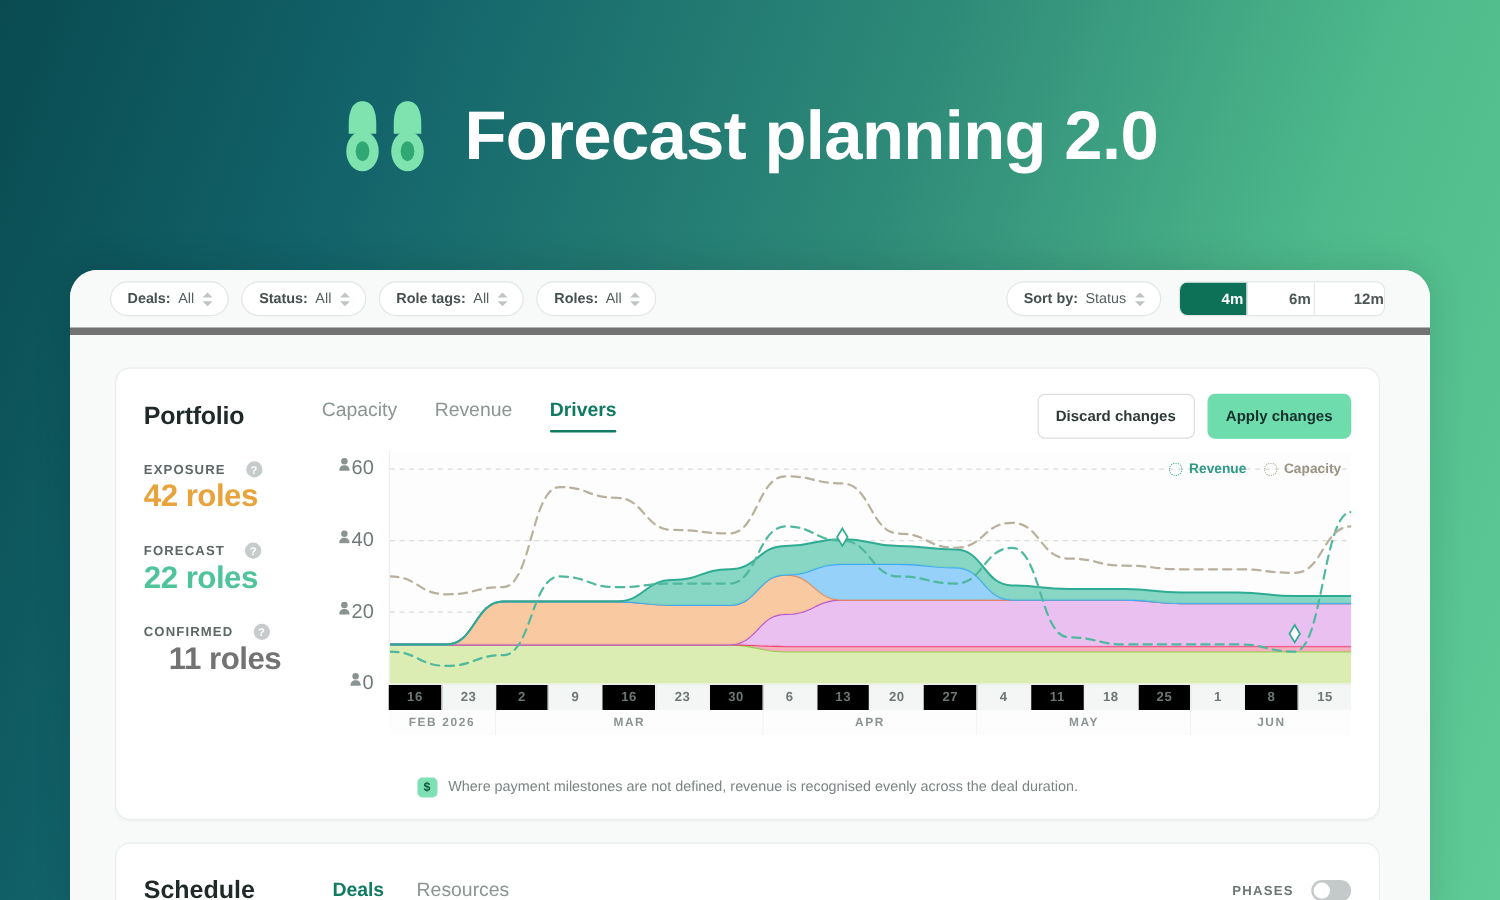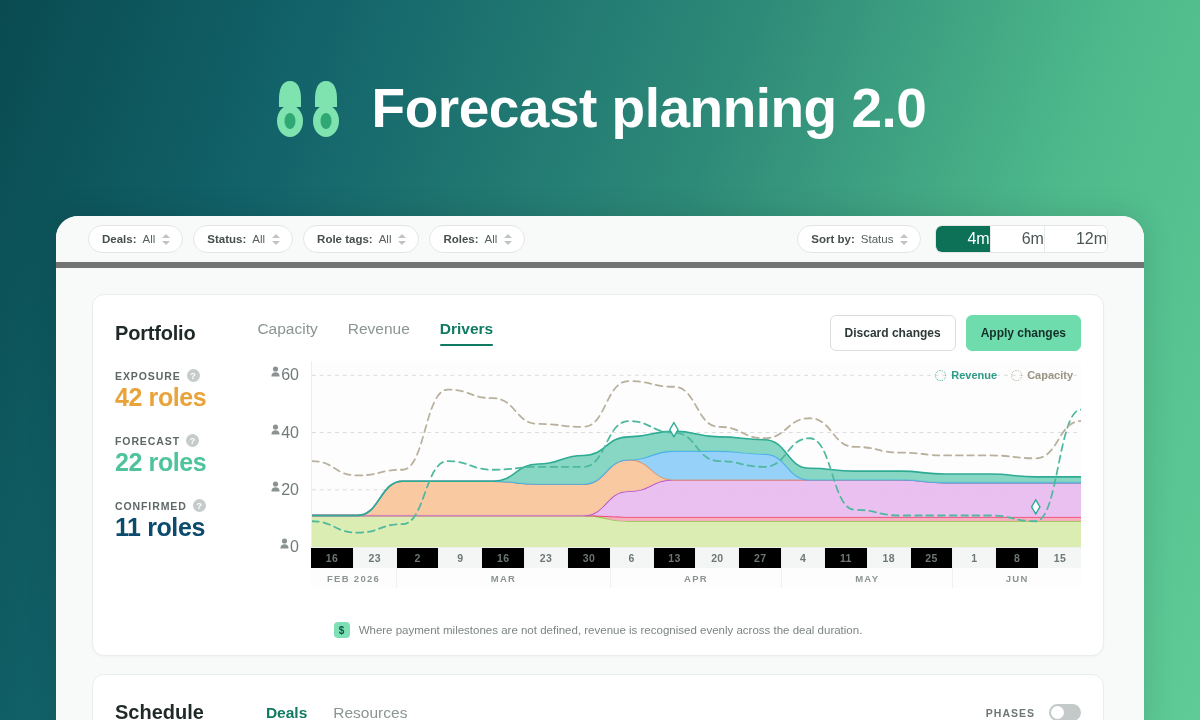--- a/index.html
+++ b/index.html
@@ -86,21 +86,21 @@
     display: flex;
     border: 1px solid #e2e6e5;
     border-radius: 7px;
     overflow: hidden;
     background: #ffffff;
     height: 28px;
   }
   .seg-btn {
     min-width: 54px;
     display: flex; align-items: center; justify-content: center;
-    font-size: 16px; font-weight: 400;
+    font-size: 12px; font-weight: 700;
     color: #4b5655;
     border-right: 1px solid #e8ebea;
     background: #fff;
     cursor: pointer;
     padding-left: 31px;
   }
   .seg-btn:last-child { border-right: none; }
   .seg-btn.active { background: #0d7158; color: #ffffff; }
 
   
@@ -145,36 +145,36 @@
     white-space: nowrap;
   }
   .btn-ghost { background: #fff; border: 1px solid #d9dedd; color: #2e3a38; }
   .btn-primary { background: #6fdcae; border: 1px solid #6fdcae; color: #14302a; }
 
   
   .card-body { display: flex; padding: 10px 22px 0 22px; height: 262px; }
 
   .stats { width: 150px; padding-top: 8px; flex-shrink: 0; }
   .stat { margin-bottom: 22px; }
-  .stat-label-row { display: flex; align-items: center; gap: 6px; }
+  .stat-label-row { display: flex; align-items: center; gap: 16px; }
   .stat-label {
     font-size: 10.5px; font-weight: 700; letter-spacing: 0.9px;
     color: #5d6867; text-transform: uppercase;
   }
   .help {
     width: 13px; height: 13px; border-radius: 50%;
     background: #c6cccb; color: #ffffff;
     font-size: 9px; font-weight: 700;
     display: flex; align-items: center; justify-content: center;
     cursor: pointer;
   }
   .stat-value { font-size: 25px; font-weight: 700; letter-spacing: -0.4px; margin-top: 1px; }
   .v-exposure { color: #e8a33a; }
   .v-forecast { color: #4fc49b; }
-  .v-confirmed { color: #0c4a6e; }
+  .v-confirmed { color: #737373; margin-left: 20px; }
 
   
   .chart-wrap { flex: 1; position: relative; padding-left: 6px; }
   .yaxis {
     position: absolute; left: 0; top: 0; width: 42px; height: 186px;
   }
   .ytick {
     position: absolute; right: 8px;
     display: flex; align-items: flex-start; gap: 1px;
     font-size: 16px; color: #707a79; font-weight: 500;

